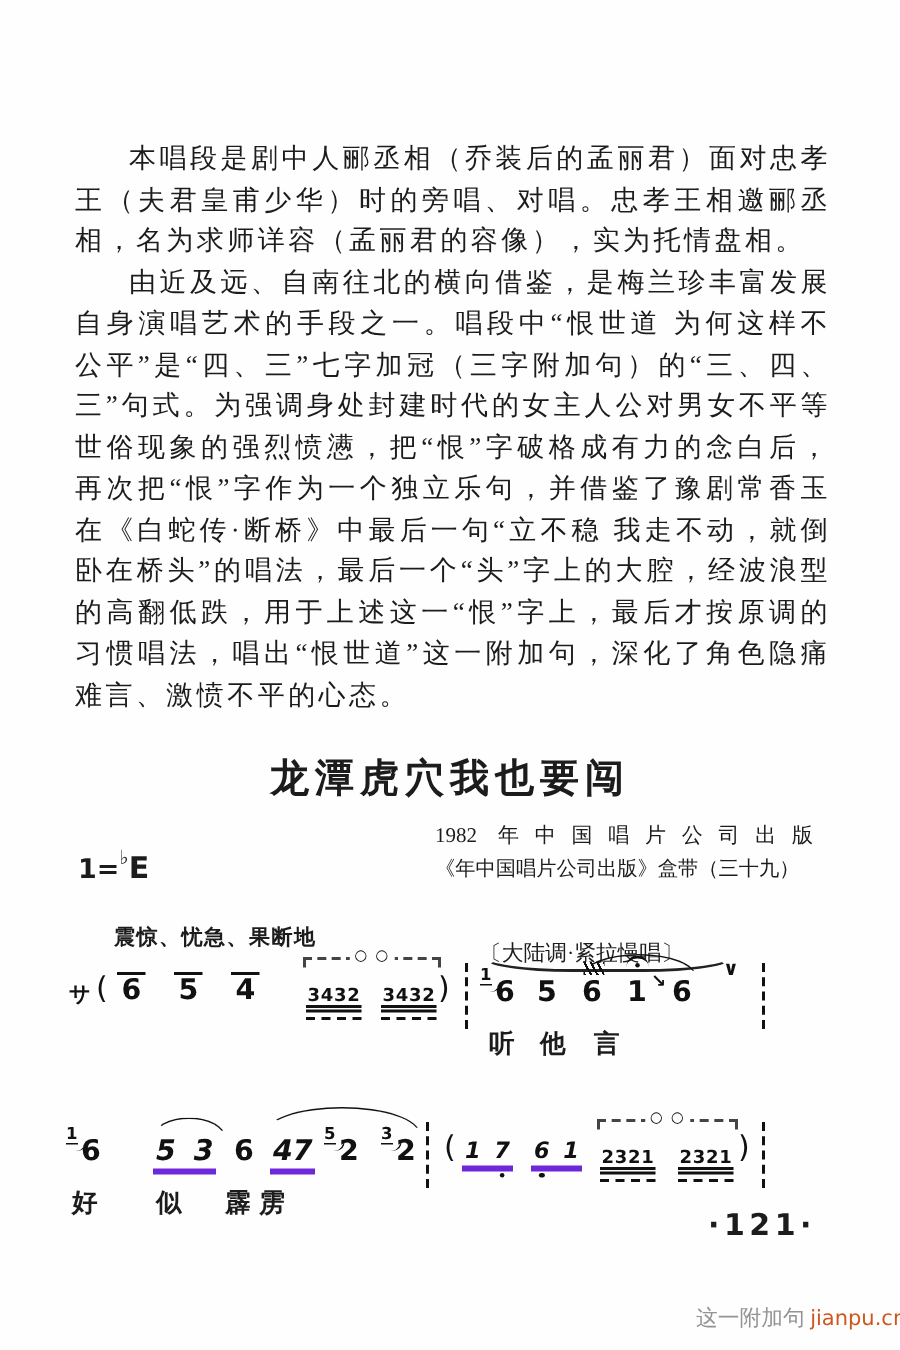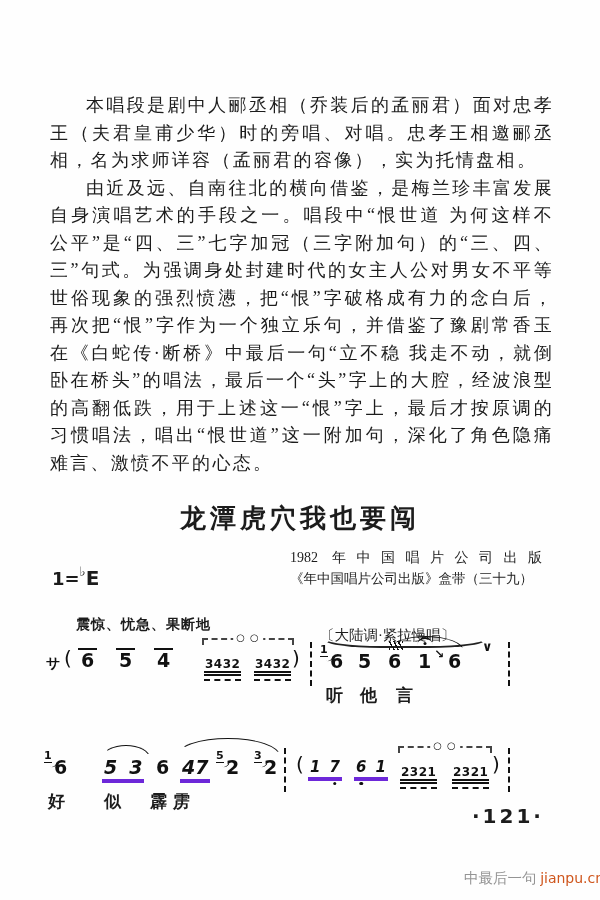--- a/index.html
+++ b/index.html
@@ -150,17 +150,17 @@
   </div>
   <div class="lyrics" style="top:790px">
     <span style="left:48px">好</span>
     <span style="left:104px">似</span>
     <span style="left:150px">霹雳</span>
   </div>
 
   <div class="pageno">·121·</div>
 
   <div class="watermark">
-    <span class="wm-site">中最后一句</span>
+    <span class="wm-site">这一附加句</span>
     <span class="wm-url">jianpu.cn</span>
   </div>
 
 </div>
 
 </body></html>

